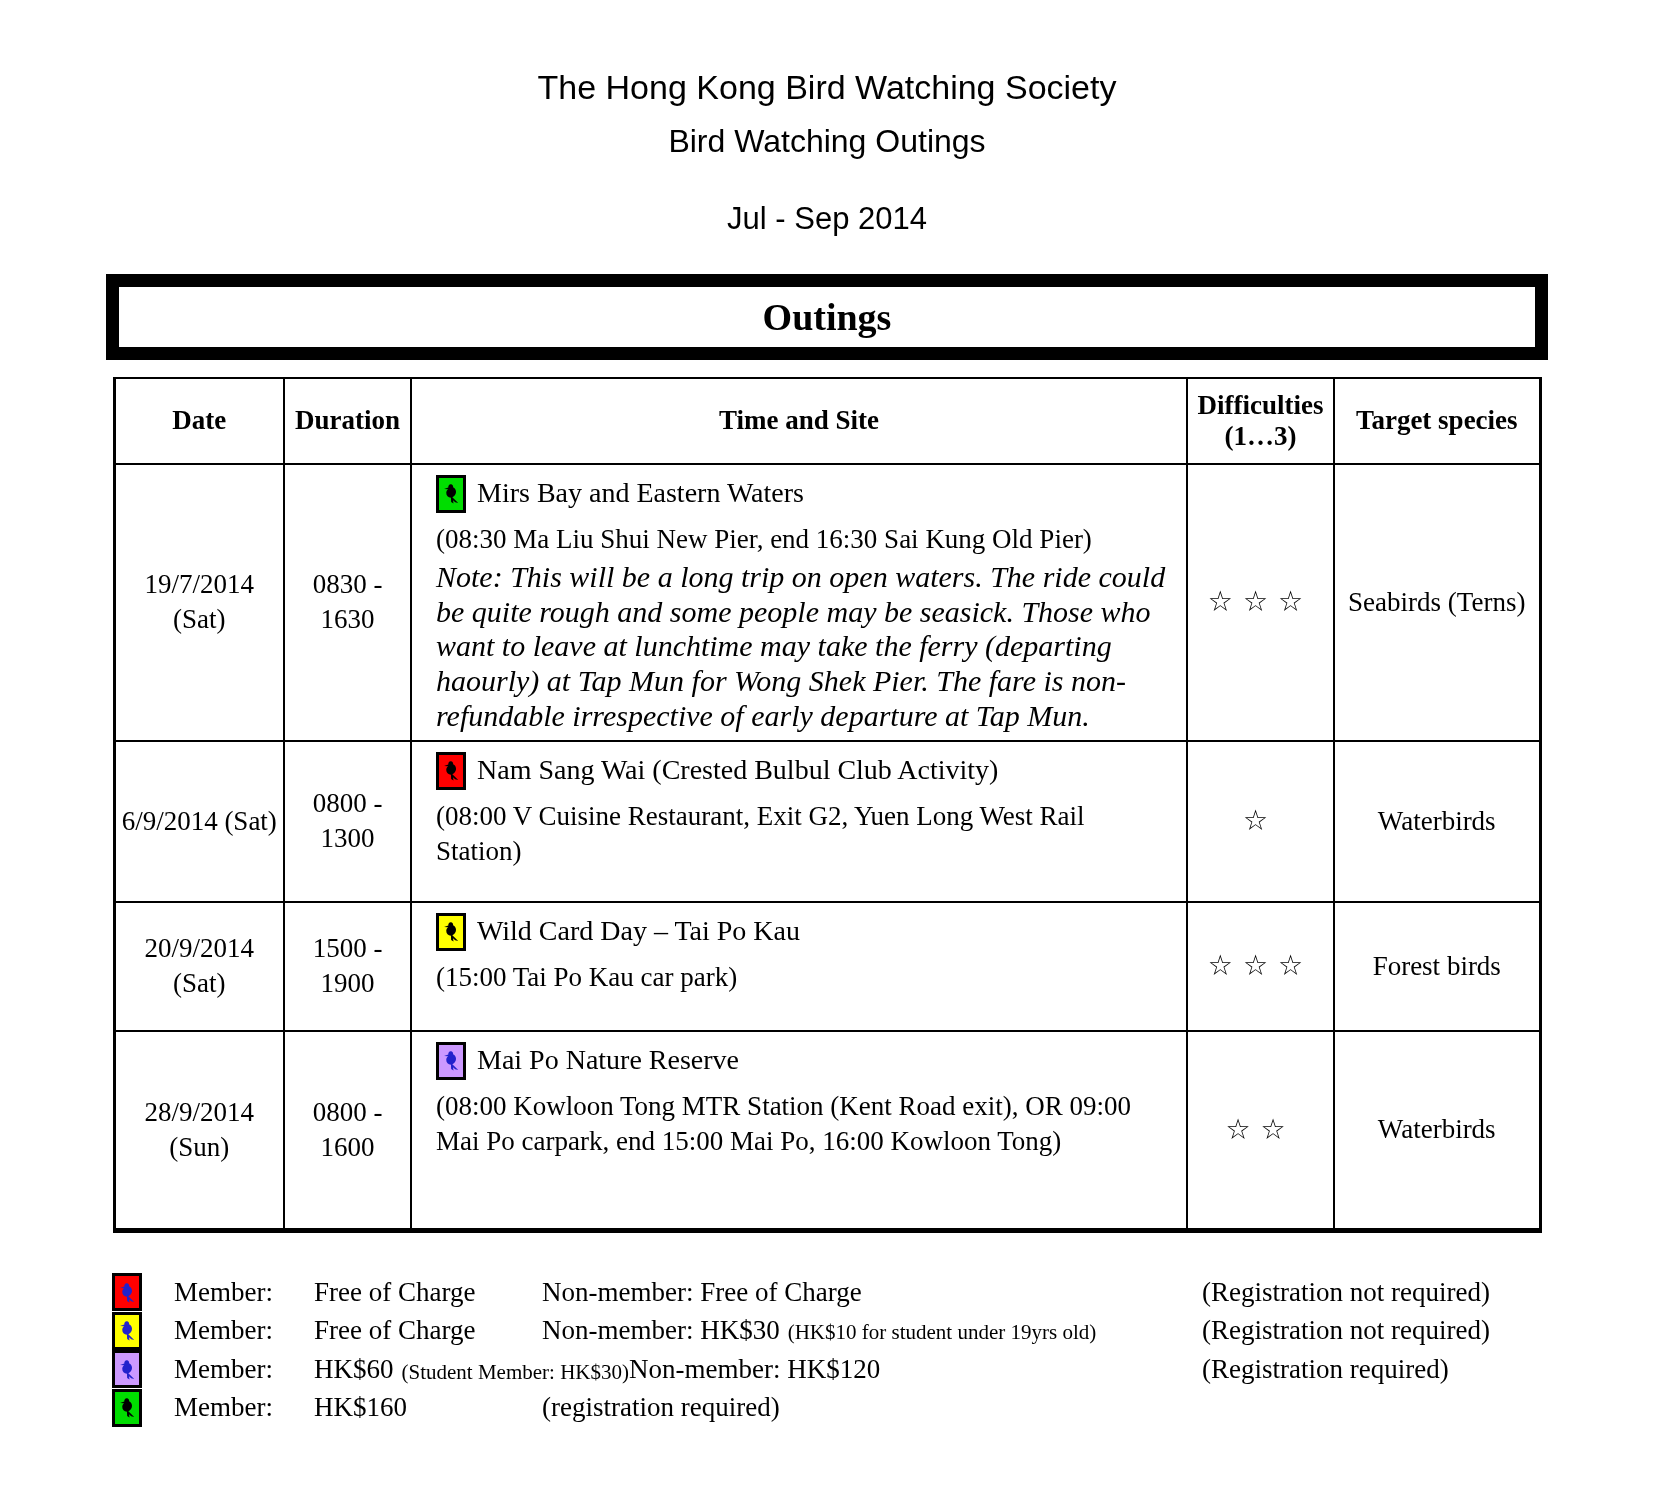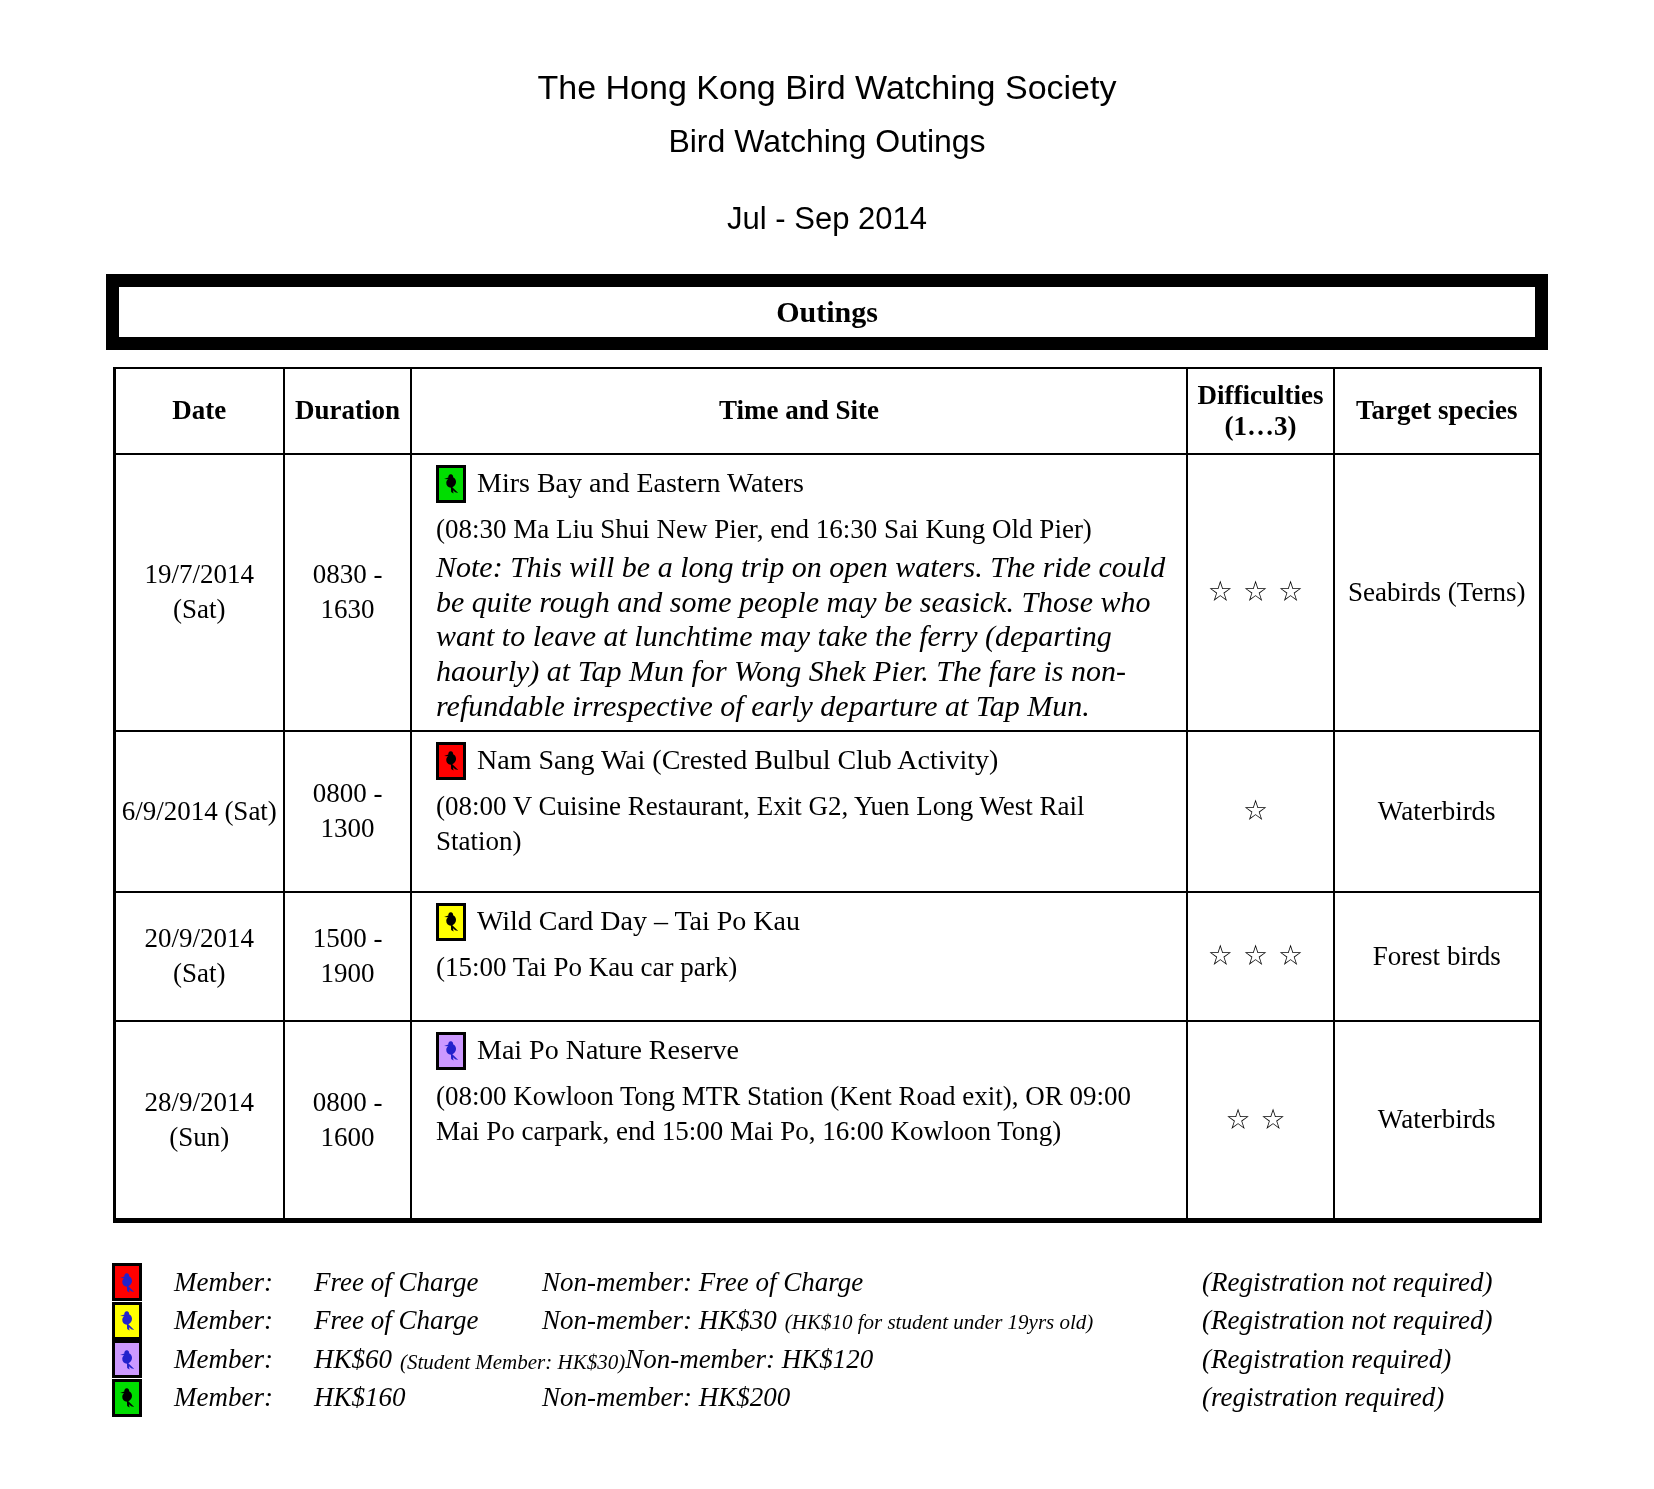--- a/index.html
+++ b/index.html
@@ -11,21 +11,21 @@
   
   .titles{padding-top:69px;text-align:center;font-family:"Liberation Sans", sans-serif;}
   .title1{font-size:34px;line-height:1.1;}
   .title2{font-size:32px;line-height:1.1;margin-top:18px;}
   .period{font-size:31px;line-height:1.1;margin-top:42px;}
 
   
   .tablewrap{margin:38px 106px 0 106px;}
   .banner-outer{border:9px solid #000;background:#000;}
   .banner-inner{border:2px solid #000;margin:2px;background:#fff;text-align:center;
-                font-weight:bold;font-size:30px;padding:8px 0;}
+                font-weight:bold;font-size:38px;padding:8px 0;}
 
   
   table.outings{border-collapse:collapse;table-layout:fixed;width:1426px;margin:17px auto;}
   table.outings th, table.outings td{border:2px solid #000;}
   table.outings{border-left:3px solid #000;border-right:3px solid #000;border-bottom:5px solid #000;}
   th{font-size:27px;font-weight:bold;text-align:center;vertical-align:middle;height:84px;padding:0 4px;line-height:1.15;}
   td{font-size:27px;}
   td.c{text-align:center;vertical-align:middle;padding:0 6px;line-height:1.3;}
   td.site{vertical-align:top;padding:10px 12px 6px 24px;}
   tr.r0 td{height:216px;}
@@ -37,21 +37,21 @@
   .site-details{margin-top:9px;line-height:1.3;}
   .site-note{font-style:italic;font-size:30px;line-height:1.16;margin-top:3px;}
   .stars{font-family:"DejaVu Sans", sans-serif;font-size:28px;letter-spacing:10px;padding-left:10px;}
 
   
   .bird-icon{flex:0 0 auto;display:flex;align-items:center;justify-content:center;
              width:24px;height:32px;border:3px solid #000;background:#fff;}
   .bird-icon svg{display:block;}
 
   
-  .legend{margin:40px 112px 0 112px;font-size:27px;font-style:italic;}
+  .legend{margin:40px 112px 0 112px;font-size:27px;}
   .legend-row{display:flex;align-items:center;height:38.5px;}
   .leg-member-label{margin-left:32px;width:140px;flex:0 0 auto;}
   .leg-member-price{min-width:228px;flex:0 0 auto;display:flex;align-items:flex-end;}
   .leg-nonmember{flex:1 1 auto;display:flex;align-items:baseline;}
   .leg-registration{flex:0 0 340px;text-align:left;white-space:nowrap;}
   .small{font-size:21px;}
   .small:empty{display:none;}
   .small:not(:empty){margin-left:8px;}
 </style>
 </head>
@@ -226,20 +226,16 @@
     <span class="bird-icon" style="background-color: rgb(0, 221, 0); color: rgb(0, 0, 0);">
       <svg width="17" height="23" viewBox="0 0 24 30">
           <path fill="currentColor" d="M1.5 8.5 L7.5 6.5 C7.2 3.5 9 1.5 11.2 1.8 C13.3 2 14.5 3.8 14.3 6 C17.5 7.5 19 10.8 18.2 14.2 C17.6 16.8 15.8 19 13.2 20.2 L21.5 28.5 L17.2 27.2 L14.2 24.5 L14.8 29 L11.5 27 L11.2 21 C7.2 20.8 4.5 17.8 4.6 14 C4.7 11.8 5.6 10 7.2 8.9 Z"></path>
         </svg>
     </span>
     <span class="leg-member-label">Member:</span>
     <span class="leg-member-price">
       <span>HK$160</span>
 
     </span>
-    <span class="leg-nonmember">
-      <span>Non-member: HK$200</span>
-
-    </span>
     <span class="leg-registration">(registration required)</span>
   </div>
 
 </div>
 
 </body></html>

